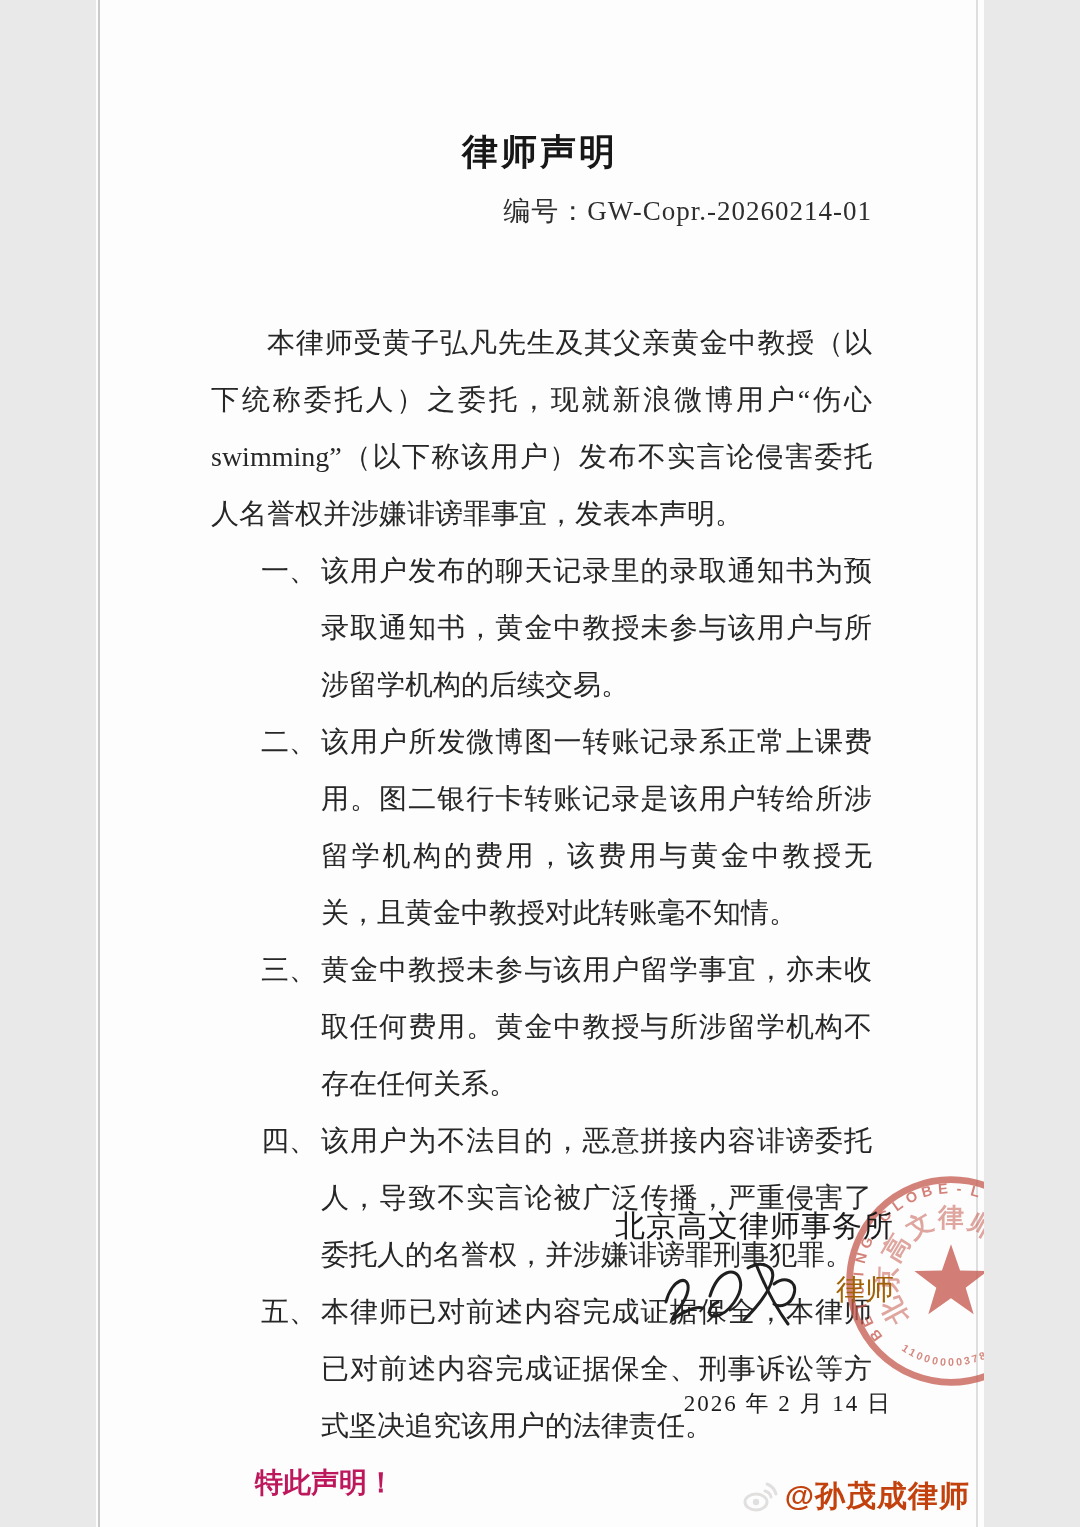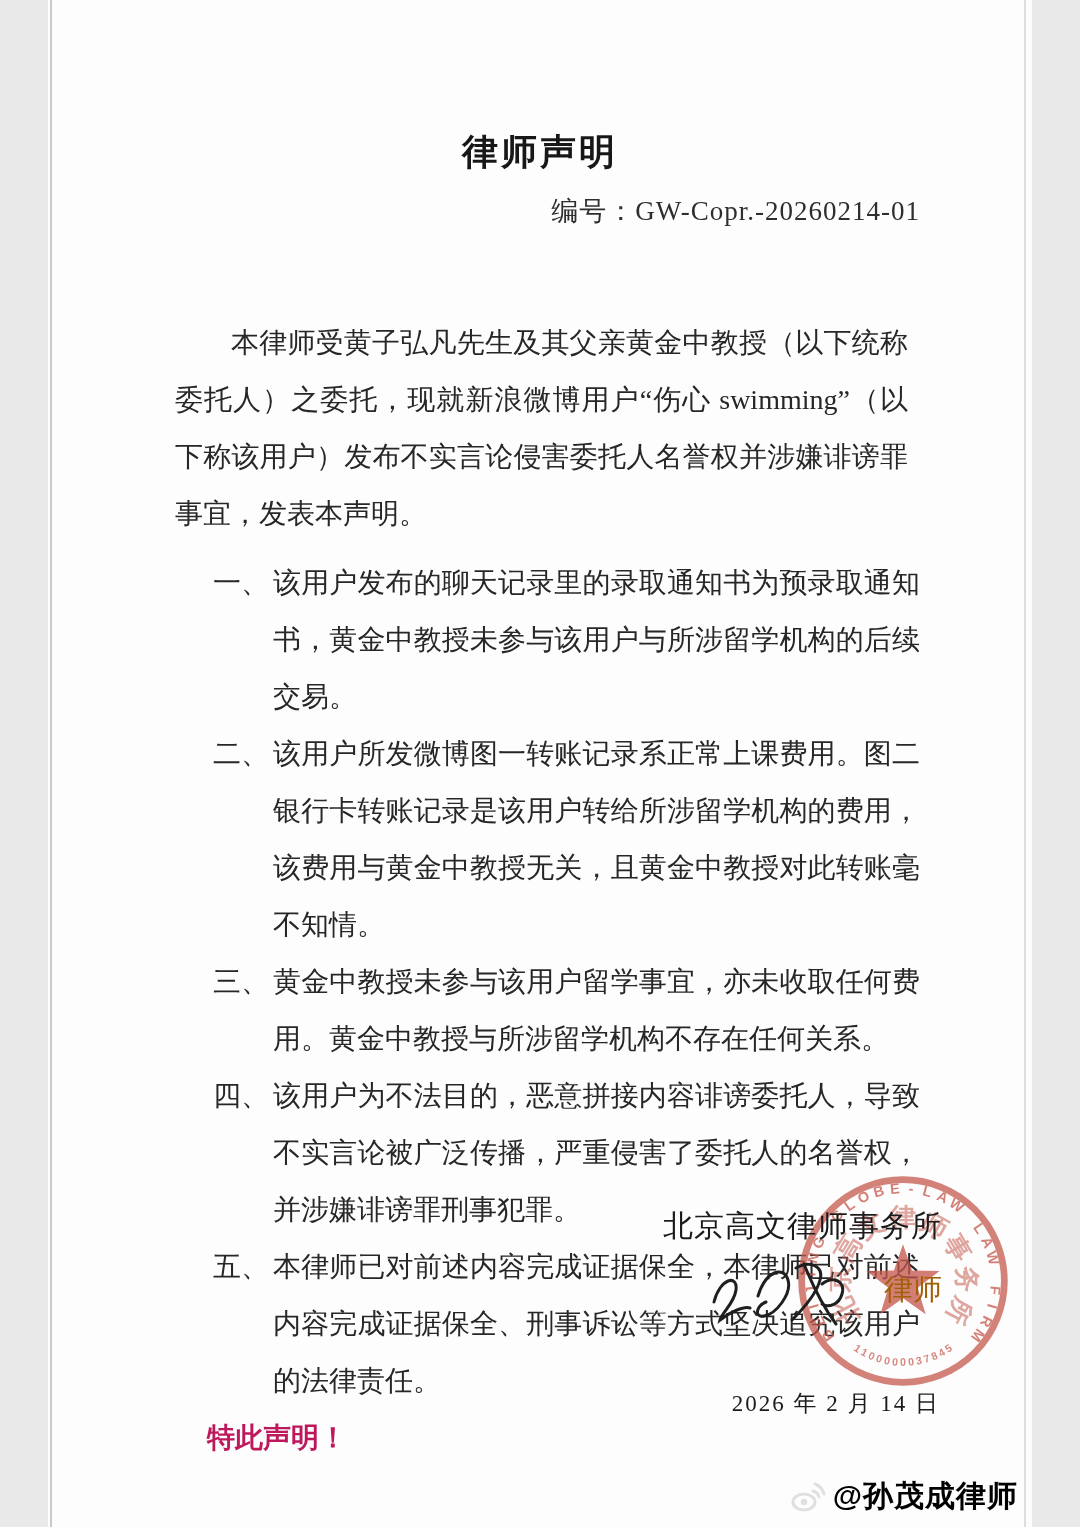--- a/index.html
+++ b/index.html
@@ -1,36 +1,36 @@
 <!DOCTYPE html>
 <html><head>
 <meta charset="utf-8">
 <style>
   html,body{margin:0;padding:0;background:#e9e9e9;}
   .page{
-    position:relative; width:984px; height:1527px; margin:0 auto;
+    position:relative; width:888px; height:1527px; margin:0 auto;
     background:#fdfdfd; overflow:hidden;
     font-family:"Liberation Serif","DejaVu Serif",serif;
     color:#262626;
   }
   .scan-edge-left{position:absolute;left:2px;top:0;width:2px;height:100%;background:#bdbdbd;opacity:.8;}
   .scan-edge-right{position:absolute;right:6px;top:0;width:2px;height:100%;background:#d6d6d6;opacity:.8;}
   .doc-title{
     margin:0; padding-top:130px; text-align:center;
     font-size:36px; line-height:44px; font-weight:bold; letter-spacing:3px; color:#171717;
   }
   .doc-ref{
     margin:18px 112px 0 0; text-align:right;
     font-size:27px; line-height:38px; color:#2e2e2e; letter-spacing:1px;padding-left:40px;
   }
   .content{
     margin:84px 112px 0 115px;
     font-size:28px; line-height:57px; text-align:justify; color:#272727;
   }
-  .intro{margin:12px; text-indent:2em;}
+  .intro{margin:0; text-indent:2em;}
   .item{display:flex; margin:0;}
   .item-num{flex:0 0 60px; margin-left:50px;}
   .item-text{flex:1;}
   .closing{margin:0; padding-left:44px; font-weight:bold; color:#be185d;}
   .firm-name{
     position:absolute; top:1206px; right:90px; z-index:3;
     font-size:30px; letter-spacing:1px; color:#1b1b1b; font-weight:500;text-align:center;
   }
   .signature-row{
     position:absolute; top:1250px; right:90px; z-index:3;
@@ -43,21 +43,21 @@
   }
   .seal{
     position:absolute; left:744px; top:1170px; width:222px; height:222px; z-index:2;
     opacity:.88; filter:blur(.4px);
   }
   .seal svg text{font-family:"Liberation Sans","DejaVu Sans",sans-serif;}
   .watermark{
     position:absolute; right:14px; top:1476px; z-index:4;
     display:flex; align-items:center; gap:7px;
     font-family:"Liberation Sans","DejaVu Sans",sans-serif;
-    font-size:30px; font-weight:bold; color:#000000; letter-spacing:1px;
+    font-size:30px; font-weight:bold; color:#c2410c; letter-spacing:1px;
   }
 </style>
 </head>
 <body>
 
 <div class="page">
   <div class="scan-edge-left"></div>
   <div class="scan-edge-right"></div>
 
   <h1 class="doc-title">律师声明</h1>

